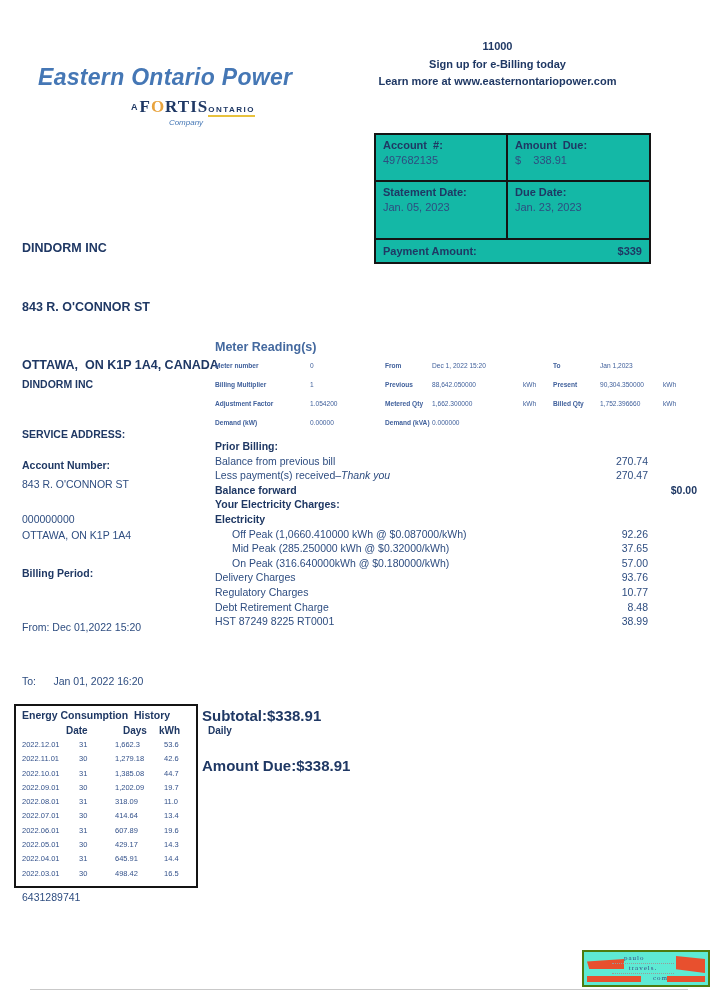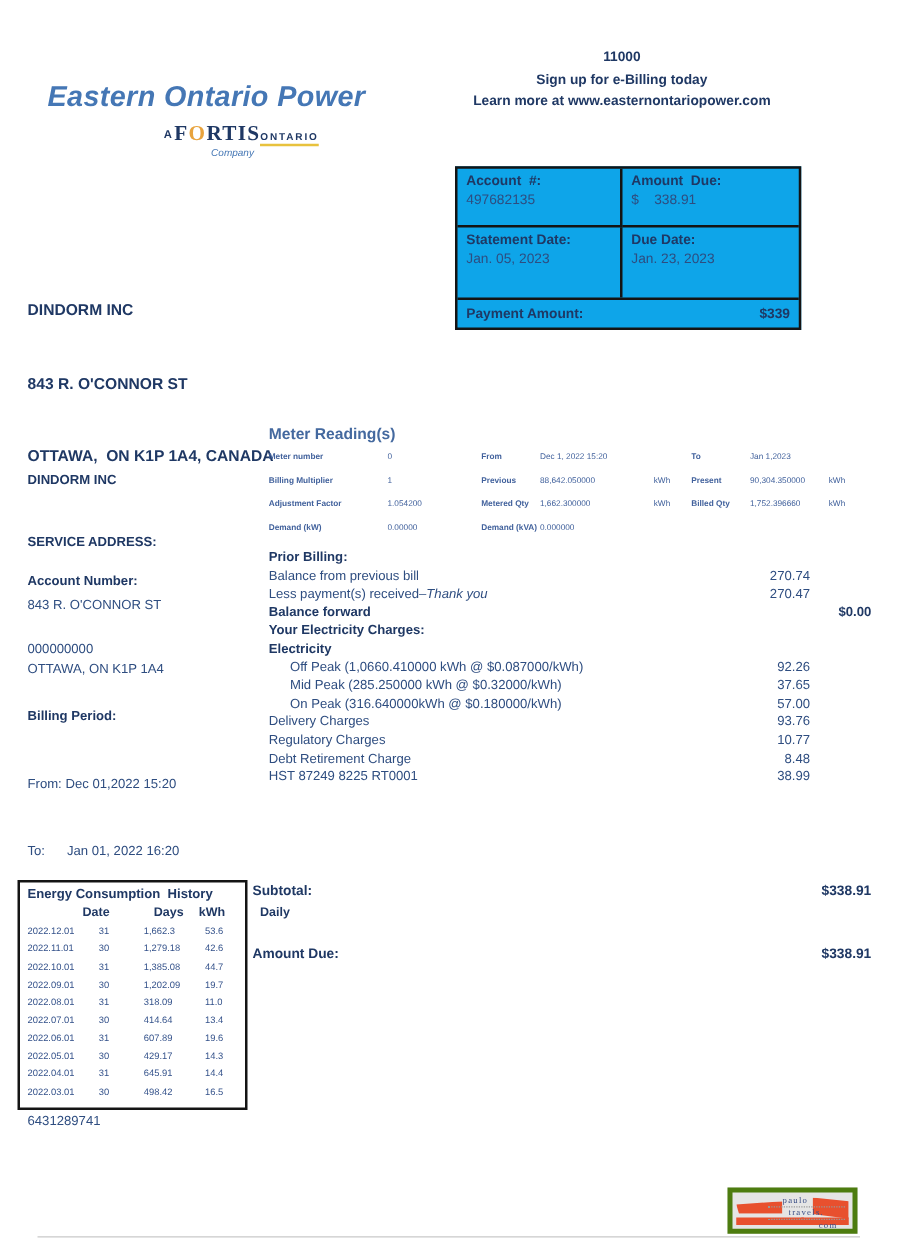--- a/index.html
+++ b/index.html
@@ -15,21 +15,21 @@
   .logo-fortis-o { color:#e8a33d; }
   .logo-ontario { font-size:8px; font-weight:bold; color:#1f3864; letter-spacing:1.5px;
                   border-bottom:2px solid #e8c23d; padding-bottom:1px; }
   .logo-company { font-size:8px; font-style:italic; color:#4577b5; text-align:center; padding-right:14px; margin-top:1px; }
 
   
   .promo { position:absolute; left:285px; top:38px; width:425px; text-align:center;
            color:#1f3864; font-weight:bold; font-size:11px; line-height:17.5px; }
 
   
-  .acct-box { position:absolute; left:364px; top:133px; width:277px; border:2px solid #141414; background:#0ea5e9; }
+  .acct-box { position:absolute; left:374px; top:133px; width:277px; border:2px solid #141414; background:#14b8a6; }
   .acct-grid { display:grid; grid-template-columns:132px 1fr; }
   .acct-cell { padding:4px 7px 6px 7px; min-height:47px; }
   .acct-cell.bl { border-right:2px solid #141414; }
   .acct-cell.tb { border-bottom:2px solid #141414; }
   .acct-cell.tall { min-height:56px; }
   .acct-lbl { font-size:11px; font-weight:bold; color:#1f3864; white-space:pre; }
   .acct-val { font-size:11px; color:#2e4d80; margin-top:3px; white-space:pre; }
   .acct-pay { display:flex; justify-content:space-between; align-items:center;
               border-top:2px solid #141414; padding:5px 7px; }
   .acct-pay .acct-val { margin-top:0; font-weight:bold; color:#1f3864; }
@@ -57,36 +57,36 @@
   .ch-row { display:flex; height:14.6px; align-items:baseline; }
   .ch-lbl { flex:1; white-space:nowrap; }
   .ch-val { width:60px; text-align:right; }
   .ch-tail { width:49px; }
   .ch-val-right { flex-basis:100px; text-align:right; font-weight:bold; color:#1f3864; }
   .ch-head { font-weight:bold; color:#1f3864; }
   .ch-items .ch-row:nth-child(-n+3) .ch-lbl { padding-left:17px; }
   .ital { font-style:italic; }
 
   
-  .total-row { position:absolute; left:202px; width:495px; display:flex; justify-content:space-between;
-               font-size:11px; font-weight:bold; color:#1f3864; }
+  .total-row { position:absolute; left:202px; width:495px; display:flex; justify-content:flex-start;
+               font-size:15px; font-weight:bold; color:#1f3864; }
   .total-sub { top:707px; }
   .total-due { top:757px; }
 
   
   .cons-box { position:absolute; left:14px; top:704px; width:184px; border:2px solid #141414;
               background:#fff; padding:3px 6px 5px 6px; }
   .cons-title { font-size:10.5px; font-weight:bold; color:#1f3864; white-space:pre; }
   .cons-grid { display:grid; grid-template-columns:57px 36px 49px 30px; margin-top:3px; }
   .cons-h { font-size:10px; font-weight:bold; color:#1f3864; line-height:14px;padding-left:44px; }
   .cons-c { font-size:7.5px; color:#33518a; line-height:14.3px; white-space:nowrap; }
 
   
-  .watermark { position:absolute; left:582px; top:950px; width:104px; height:37px;
-               border:4px solid #4d7c0f; background:#e5e5e5; }
+  .watermark { position:absolute; left:582px; top:950px; width:128px; height:37px;
+               border:2px solid #4d7c0f; background:#5eead4; }
   .wm-shape { position:absolute; background:#e8502e; }
   .wm-left  { left:3px; top:7px; width:37px; height:10px; clip-path:polygon(0 25%,100% 0,100% 100%,6% 100%); }
   .wm-right { right:3px; top:4px; width:29px; height:17px; clip-path:polygon(0 0,100% 18%,100% 100%,0 78%); }
   .wm-bot-l { left:3px; bottom:3px; width:54px; height:6px; }
   .wm-bot-r { right:3px; bottom:3px; width:38px; height:6px; }
   .wm-text { position:absolute; left:28px; top:2px; width:62px; font-family:"Liberation Serif", serif;
              font-size:7px; line-height:9px; color:#3a4e86; letter-spacing:1px; }
   .wm-l1 { text-align:left; padding-left:12px; }
   .wm-l2 { text-align:center; border-top:1px dotted #999; border-bottom:1px dotted #999; }
   .wm-l3 { text-align:right; padding-right:6px; }

